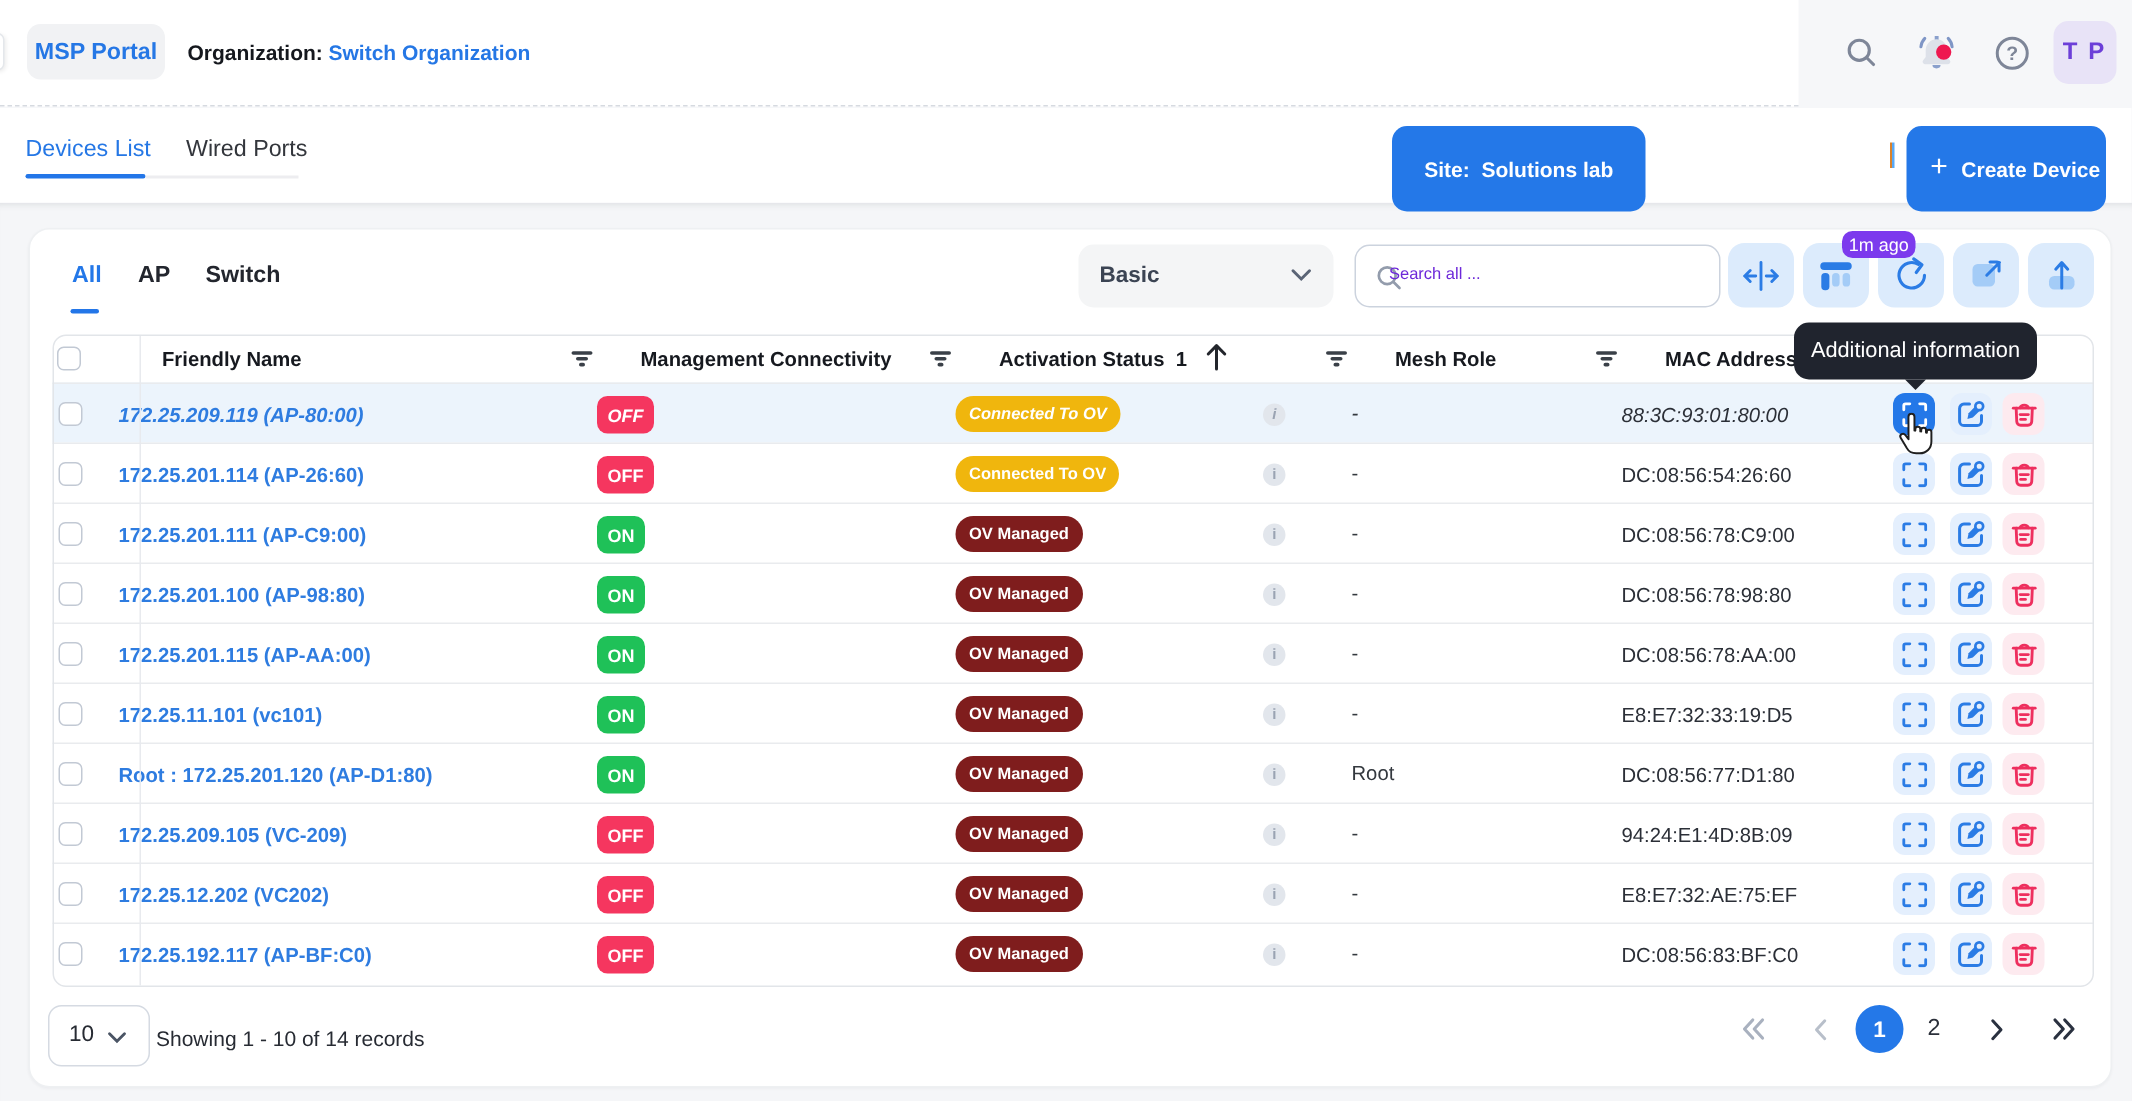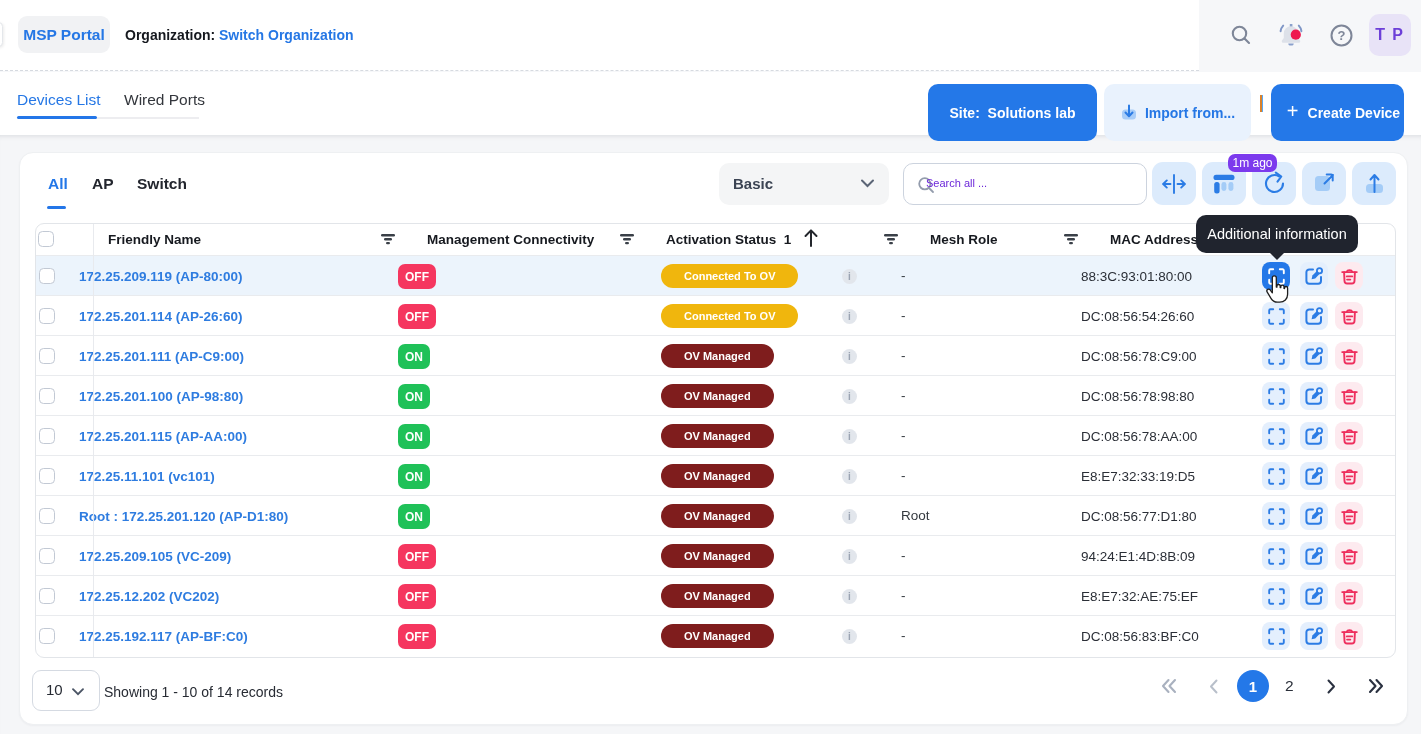--- a/index.html
+++ b/index.html
@@ -33,28 +33,28 @@
 #ago { position:absolute; left:1228px; top:154px; width:49px; height:18px; background:#7c3aed; border-radius:7px; color:#fff; font-size:12px; font-weight:normal; display:flex; align-items:center; justify-content:center; z-index:6; }
 #tooltip { position:absolute; left:1196px; top:215px; width:162px; height:38px; background:#20242e; border-radius:10px; color:#fff; font-size:14.5px; display:flex; align-items:center; justify-content:center; z-index:7; }
 #tooltip:after { content:""; position:absolute; left:74px; top:38px; border:7px solid transparent; border-top-color:#20242e; border-bottom:none; }
 
 #tbl { position:absolute; left:35px; top:223px; width:1361px; height:435px; border:1px solid #e2e5e9; border-radius:9px; }
 #thead { position:absolute; left:35px; top:223px; width:1361px; height:16px;margin-left:29px; }
 .th { position:absolute; top:9px; font-size:13.5px; font-weight:bold; color:#16191f; }
 .fico { position:absolute; top:8px; }
 #colsep { position:absolute; left:93px; top:224px; width:1px; height:433px; background:#e8eaee; }
 .trow { position:absolute; left:35px; width:1361px; height:40px; border-top:1px solid #e9ebee; }
-.trow.hl { background:#ecf4fc; }
+.trow.hl { background:#ecf4fc;font-style:italic; }
 .cb { position:absolute; top:12px; width:16px; height:16px; border:1.5px solid #c2c9d4; border-radius:4.5px; background:#fff; }
 #hcb { position:absolute; left:38px; top:231px; width:16px; height:16px; border:1.5px solid #c2c9d4; border-radius:4.5px; background:#fff; }
 .lnk { position:absolute; left:44px; top:13px; font-size:13.5px; font-weight:bold; color:#2e7ce0; }
 .bdg { position:absolute; left:363px; top:8px; height:25px; border-radius:7px; color:#fff; font-size:12px; font-weight:bold; display:flex; align-items:center; padding:0 7px; }
 .off { background:#f5365f; }
 .on { background:#1fc158; }
-.bdg2 { position:absolute; left:602px; top:8px; height:24px; border-radius:12px; color:#fff; font-size:11px; font-weight:bold; display:flex; align-items:center; padding:0 23px;margin-left:24px; }
+.bdg2 { position:absolute; left:602px; top:8px; height:24px; border-radius:12px; color:#fff; font-size:11px; font-weight:bold; display:flex; align-items:center; padding:0 9px; }
 .cov { background:#f0b60d; }
 .ovm { background:#7f1d1d; }
 .iinfo { position:absolute; left:807px; top:13px; width:15px; height:15px; background:#e2e6ec; border-radius:50%; color:#9aa3b2; font-size:10px; font-weight:bold; text-align:center; line-height:15px; }
 .mesh { position:absolute; left:866px; top:12px; font-size:13.5px; color:#34393f; }
 .mac { position:absolute; left:1046px; top:13px; font-size:13.5px; color:#2b2f37; }
 .act { position:absolute; top:6px; width:28px; height:28px; background:#e4effd; border-radius:8px; display:flex; align-items:center; justify-content:center; }
 .act.red { background:#fdeaef; }
 .act.blue-solid { background:#2478e8; }
 
 #psize { position:absolute; left:32px; top:670px; width:68px; height:41px; border:1px solid #d5dae2; border-radius:9px; background:#fff; }
@@ -88,24 +88,20 @@
       <text x="11.5" y="16.2" text-anchor="middle" font-size="13" font-weight="bold" fill="#7e8698" font-family="Liberation Sans">?</text>
     </svg>
   <div id="avatar">T P</div>
 </div>
 <div id="subbar">
   <span class="tab1" style="left:17px;color:#2577e5;">Devices List</span>
   <span class="tab1" style="left:124px;color:#33363c;">Wired Ports</span>
   <div id="tabu"></div>
     <div id="tabg"></div>
   <div class="btn blue" style="left:928px;width:169px;">Site:&nbsp;&nbsp;Solutions lab</div>
-  <div class="btn lblue" style="left:1104px;width:147px;"><svg width="18" height="18" viewBox="0 0 18 18" style="margin-right:7px">
-        <rect x="2" y="5.5" width="14" height="10" rx="3.5" fill="#a8cdf8"></rect>
-        <path d="M9 1.5 v10.5 M5.5 8.5 l3.5 3.7 L12.5 8.5" stroke="#2b7ce5" stroke-width="2" fill="none" stroke-linecap="round" stroke-linejoin="round"></path>
-      </svg>Import from...</div>
   <div class="btn blue" style="left:1271px;width:133px;padding-left:12px;"><span style="font-size:20px;font-weight:normal;margin-right:9px;margin-top:-2px">+</span>Create Device</div>
 </div>
 <div id="sep"></div>
 <div id="card"></div>
 <span class="ctab" style="left:48px;color:#2377e8;">All</span>
 <span class="ctab" style="left:92px;">AP</span>
 <span class="ctab" style="left:137px;">Switch</span>
 <div id="ctabu"></div>
 <div id="basic">
     <span>Basic</span>

